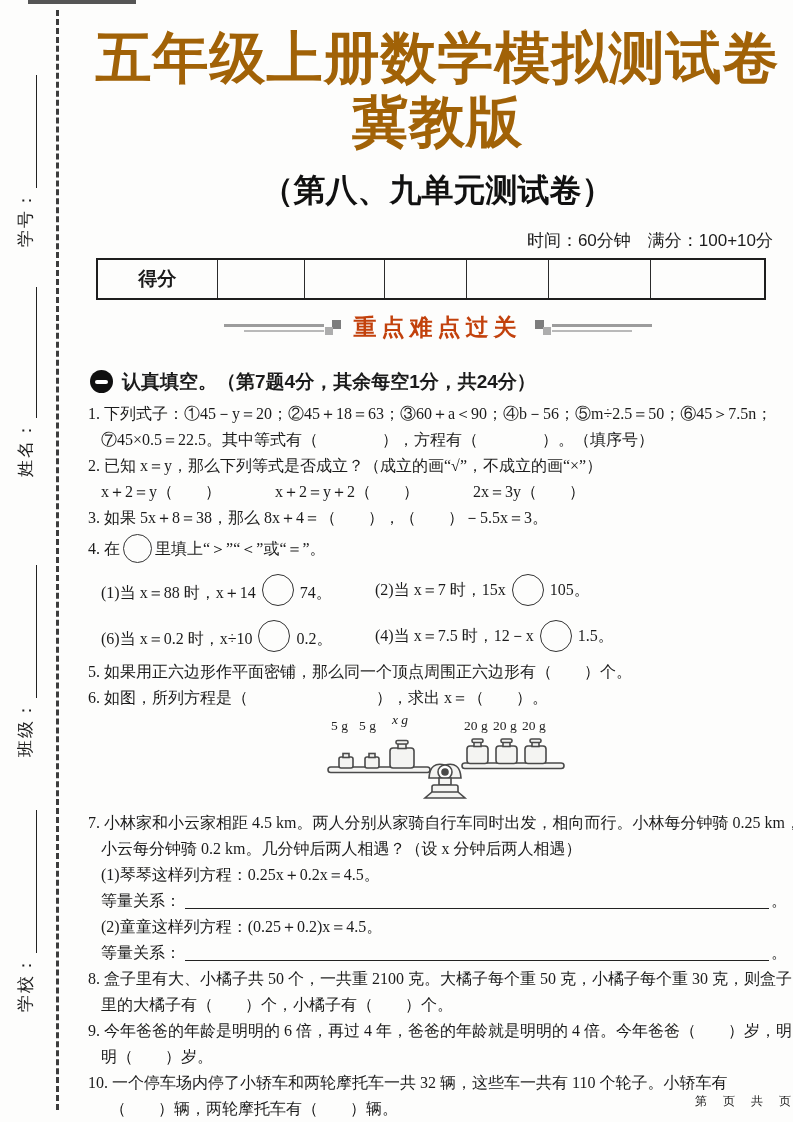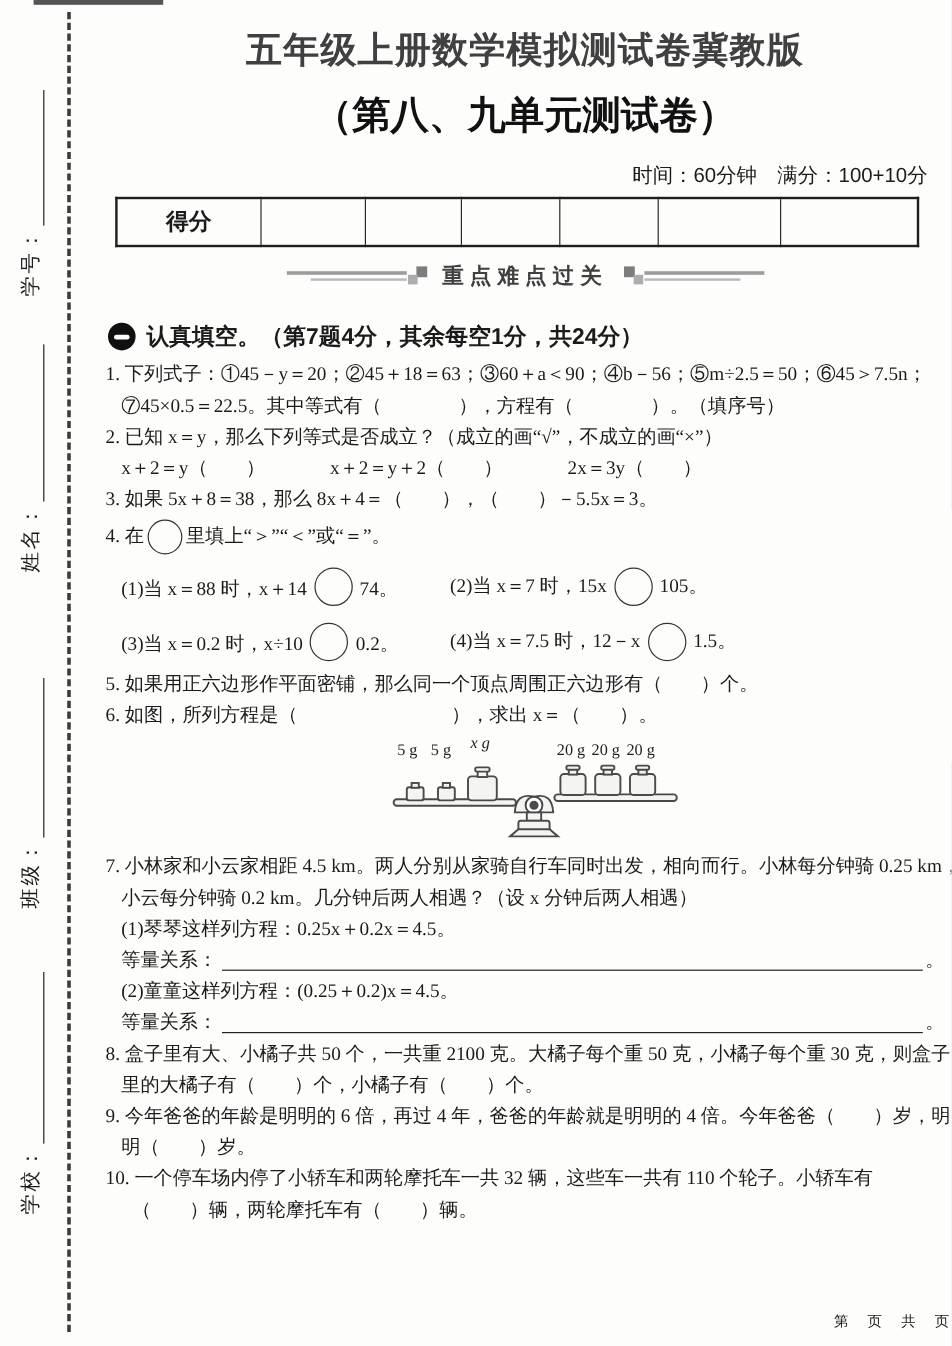--- a/index.html
+++ b/index.html
@@ -8,34 +8,34 @@
   .artifact{position:absolute;left:28px;top:0;width:108px;height:4px;background:#555;}
   .cutline{position:absolute;left:56px;top:10px;bottom:12px;width:0;border-left:3px dashed #3c3c3c;}
 
   
   .sf{position:absolute;display:flex;align-items:flex-end;height:22px;
       transform:rotate(-90deg);transform-origin:0 0;font-size:17px;letter-spacing:2px;white-space:nowrap;}
   .sf-line{flex:1;border-bottom:1.6px solid #222;height:14px;margin-left:2px;}
 
   .content{position:absolute;left:88px;top:26px;width:699px;}
   .title{font-family:"Liberation Sans","DejaVu Sans",sans-serif;font-weight:bold;
-         font-size:30px;text-align:center;letter-spacing:1px;line-height:1.15;color:#404040;}
+         font-size:56px;text-align:center;letter-spacing:1px;line-height:1.15;color:#a16207;}
   .subtitle{font-family:"Liberation Sans","DejaVu Sans",sans-serif;font-weight:bold;
             font-size:32px;text-align:center;margin-top:14px;color:#111;}
   .meta{font-family:"Liberation Sans","DejaVu Sans",sans-serif;font-size:17px;
         text-align:right;margin:16px 14px 6px 0;}
 
   table.score{border-collapse:collapse;margin-left:8px;width:668px;table-layout:fixed;}
   table.score td{border:1.6px solid #2b2b2b;height:36px;text-align:center;vertical-align:middle;
         font-family:"Liberation Sans","DejaVu Sans",sans-serif;font-weight:bold;font-size:19px;}
   table.score{border:2.5px solid #1e1e1e;}
 
   .banner{display:flex;justify-content:center;align-items:center;gap:12px;margin:12px 0 8px 0;}
   .banner-text{font-family:"Liberation Sans","DejaVu Sans",sans-serif;font-weight:bold;
-               font-size:18px;letter-spacing:5px;color:#404040;}
+               font-size:23px;letter-spacing:5px;color:#c2410c;}
   .deco{position:relative;width:118px;height:17px;}
   .deco .dl1{position:absolute;left:0;top:5px;width:100px;height:3px;background:#9c9c9c;}
   .deco .dl2{position:absolute;left:20px;top:11px;width:80px;height:2px;background:#b9b9b9;}
   .deco .sqa{position:absolute;right:1px;top:1px;width:9px;height:9px;background:#7d7d7d;}
   .deco .sqb{position:absolute;right:9px;top:8px;width:8px;height:8px;background:#adadad;}
   .deco.r{transform:scaleX(-1);}
 
   .sec-h{display:flex;align-items:center;gap:9px;margin:26px 0 6px 2px;}
   .sec-icon{width:23px;height:23px;border-radius:50%;background:#101010;display:inline-flex;
             align-items:center;justify-content:center;flex:0 0 auto;}
@@ -164,21 +164,21 @@
           <span>74。</span>
         </div>
         <div class="w2">
           <span>(2)当 x＝7 时，15x</span>
           <span class="circ"></span>
           <span>105。</span>
         </div>
       </div>
       <div class="q4row">
         <div class="w1">
-          <span>(3)当 x＝0.2 时，x÷10</span>
+          <span>(6)当 x＝0.2 时，x÷10</span>
           <span class="circ"></span>
           <span>0.2。</span>
         </div>
         <div class="w2">
           <span>(4)当 x＝7.5 时，12－x</span>
           <span class="circ"></span>
           <span>1.5。</span>
         </div>
       </div>
 

